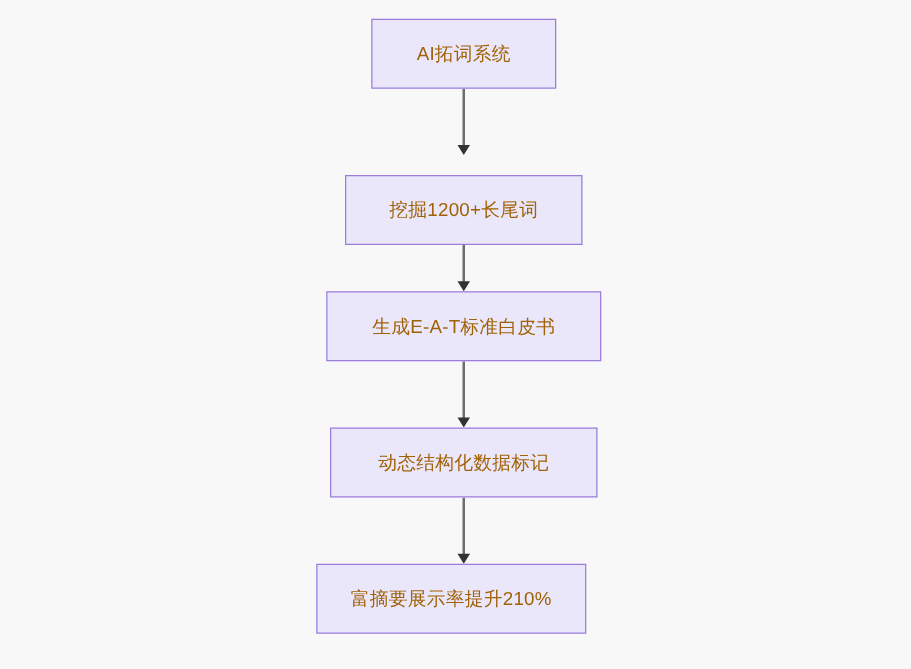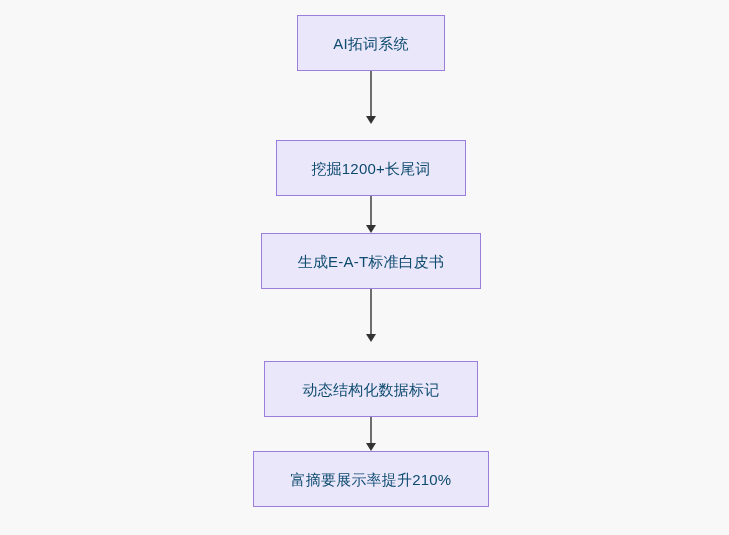--- a/index.html
+++ b/index.html
@@ -19,21 +19,21 @@
     height: 535px;
   }
   .node {
     position: absolute;
     box-sizing: border-box;
     background: #ebe7fb;
     border: 1.5px solid #9b7edc;
     display: flex;
     align-items: center;
     justify-content: center;
-    color: #0c4a6e;
+    color: #a16207;
     font-size: 15px;
     letter-spacing: 0.2px;
     white-space: nowrap;
   }
   .node-label {
     display: block;
     line-height: 1;
   }
   .connector {
     position: absolute;
@@ -84,21 +84,21 @@
   </div>
 
   <div class="node" style="left:276px; top:124px; width:190px; height:56px;margin-top:16px;">
     <span class="node-label">挖掘1200+长尾词</span>
   </div>
 
   <div class="node" style="left:261px; top:233px; width:220px; height:56px;">
     <span class="node-label">生成E-A-T标准白皮书</span>
   </div>
 
-  <div class="node" style="left:264px; top:342px; width:214px; height:56px;margin-top:19px;">
+  <div class="node" style="left:264px; top:342px; width:214px; height:56px;">
     <span class="node-label">动态结构化数据标记</span>
   </div>
 
-  <div class="node" style="left:253px; top:451px; width:236px; height:56px;">
+  <div class="node" style="left:253px; top:451px; width:216px; height:56px;">
     <span class="node-label">富摘要展示率提升210%</span>
   </div>
 
 </div>
 
 </body></html>

